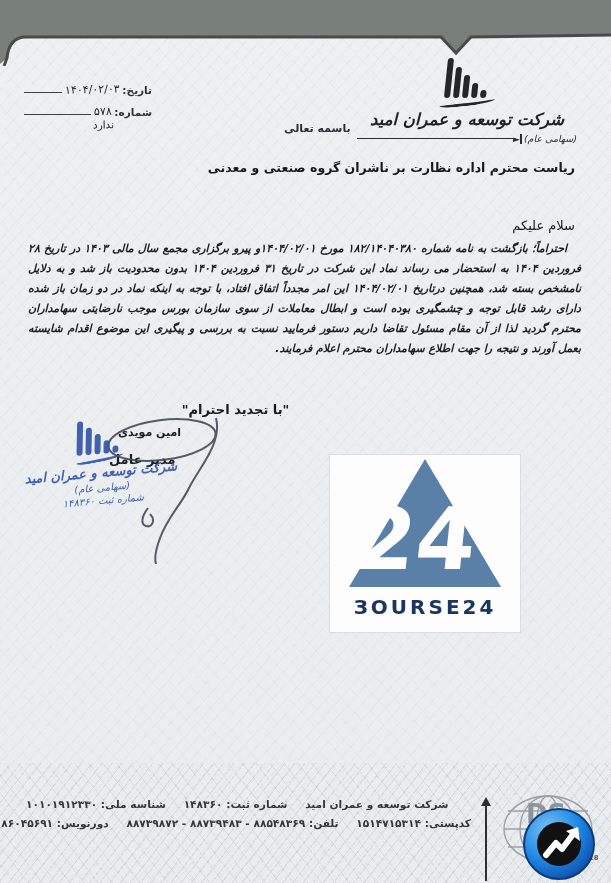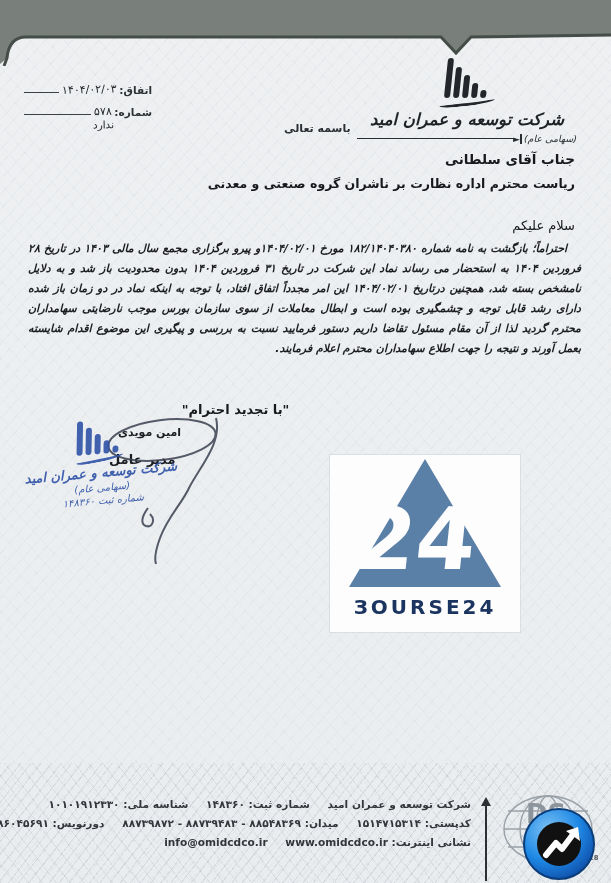--- a/index.html
+++ b/index.html
@@ -76,21 +76,21 @@
   .stamp-type { font-size:10px; font-style:italic; margin-top:2px; }
   .stamp-reg { font-size:10px; font-style:italic; margin-top:2px; }
 
   
   .bourse { position:absolute; top:455px; left:330px; width:190px; height:177px; background:#fdfdfd;
     box-shadow:0 0 0 1px rgba(200,205,210,.45); display:flex; flex-direction:column; align-items:center; }
   .bourse-brand { font-size:20px; font-weight:bold; letter-spacing:3px; color:#1c3560; margin-top:2px;
     font-family:"DejaVu Sans", sans-serif; }
 
   
-  .footer { position:absolute; top:798px; right:140px; width:445px; direction:rtl; text-align:right;
+  .footer { position:absolute; top:798px; right:140px; width:445px; direction:rtl; text-align:left;
     font-size:10.6px; font-weight:bold; color:#33373c; }
   .footer .f-line { margin-bottom:7px; white-space:nowrap; }
   .footer .gap { display:inline-block; width:14px; }
   .f-arrow { position:absolute; top:797px; left:480px; width:12px; height:84px; }
   .f-arrow .head { width:0; height:0; border-left:5px solid transparent; border-right:5px solid transparent;
     border-bottom:9px solid #2c2f33; margin:0 auto; }
   .f-arrow .shaft { width:1.5px; height:75px; background:#2c2f33; margin:0 auto; }
 
   .iso-wrap { position:absolute; top:793px; left:496px; width:112px; height:90px; }
   .iso-lines { position:absolute; left:34px; top:44px; font-size:6.8px; line-height:8.6px;
@@ -102,21 +102,21 @@
 
 <div class="page">
 
   <svg class="top-band" viewBox="0 0 611 66">
     <path d="M0,0 H611 V35 L471,37 L456,53 L441,37 H26 Q9,37 7,58 L0,64 Z" fill="#79807b"></path>
     <path d="M611,35 L471,37 L456,53 L441,37 H26 Q9,37 7,58 L4,66" fill="none" stroke="#454d48" stroke-width="3"></path>
   </svg>
 
   <div class="meta">
     <div class="meta-row">
-      <span class="meta-label">اتفاق:</span>
+      <span class="meta-label">تاریخ:</span>
       <span class="meta-hand">۱۴۰۴/۰۲/۰۳</span>
       <span class="meta-line"></span>
     </div>
     <div class="meta-row">
       <span class="meta-label">شماره:</span>
       <span class="meta-hand">۵۷۸</span>
       <span class="meta-line"></span>
     </div>
     <div class="meta-under">ندارد</div>
   </div>
@@ -135,21 +135,20 @@
     <div class="brand-name">شرکت توسعه و عمران امید</div>
     <div class="brand-type-row">
       <span class="brand-type">(سهامی عام)</span>
       <span class="brand-tick"></span>
       <span class="brand-arrow">►</span>
       <span class="brand-rule"></span>
     </div>
   </div>
 
   <div class="recipient">
-    <div class="r1">جناب آقای سلطانی</div>
     <div class="r2">ریاست محترم اداره نظارت بر ناشران گروه صنعتی و معدنی</div>
   </div>
   <div class="salam">سلام علیکم</div>
 
   <div class="body-text">احتراماً؛ بازگشت به نامه شماره ۱۸۲/۱۴۰۴۰۳۸۰ مورخ ۱۴۰۴/۰۲/۰۱و پیرو برگزاری مجمع سال مالی ۱۴۰۳ در تاریخ ۲۸ فروردین ۱۴۰۴ به استحضار می رساند نماد این شرکت در تاریخ ۳۱ فروردین ۱۴۰۴ بدون محدودیت باز شد و به دلایل نامشخص بسته شد، همچنین درتاریخ ۱۴۰۴/۰۲/۰۱ این امر مجدداً اتفاق افتاد، با توجه به اینکه نماد در دو زمان باز شده دارای رشد قابل توجه و چشمگیری بوده است و ابطال معاملات از سوی سازمان بورس موجب نارضایتی سهامداران محترم گردید لذا از آن مقام مسئول تقاضا داریم دستور فرمایید نسبت به بررسی و پیگیری این موضوع اقدام شایسته بعمل آورند و نتیجه را جهت اطلاع سهامداران محترم اعلام فرمایند.</div>
 
   <div class="respect">"با تجدید احترام"</div>
   <div class="sig-name">امین مویدی</div>
   <div class="sig-role">مدیر عامل</div>
   <svg class="sig-ink" width="200" height="160" viewBox="0 0 200 160">
@@ -193,29 +192,24 @@
     <div class="f-line">
       <span>شرکت توسعه و عمران امید</span><span class="gap"></span>
       <span>شماره ثبت:</span>
       <span>۱۴۸۳۶۰</span><span class="gap"></span>
       <span>شناسه ملی:</span>
       <span>۱۰۱۰۱۹۱۲۳۳۰</span>
     </div>
     <div class="f-line">
       <span>کدپستی:</span>
       <span>۱۵۱۴۷۱۵۳۱۴</span><span class="gap"></span>
-      <span>میدان:</span>
+      <span>تلفن:</span>
       <span>۸۸۵۴۸۳۶۹ - ۸۸۷۳۹۴۸۳ - ۸۸۷۳۹۸۷۲</span><span class="gap"></span>
       <span>دورنویس:</span>
       <span>۸۶۰۴۵۶۹۱</span>
-    </div>
-    <div class="f-line">
-      <span>نشانی اینترنت:</span>
-      <span dir="ltr">www.omidcdco.ir</span><span class="gap"></span>
-      <span dir="ltr">info@omidcdco.ir</span>
     </div>
   </div>
 
   <div class="iso-wrap">
     <svg width="112" height="90" viewBox="0 0 112 90">
       <g stroke="#9aa0a8" fill="none" stroke-width="1.4">
         <ellipse cx="52" cy="36" rx="44" ry="33"></ellipse>
         <ellipse cx="52" cy="36" rx="28" ry="33"></ellipse>
         <ellipse cx="52" cy="36" rx="12" ry="33"></ellipse>
         <line x1="8" y1="36" x2="96" y2="36"></line>

